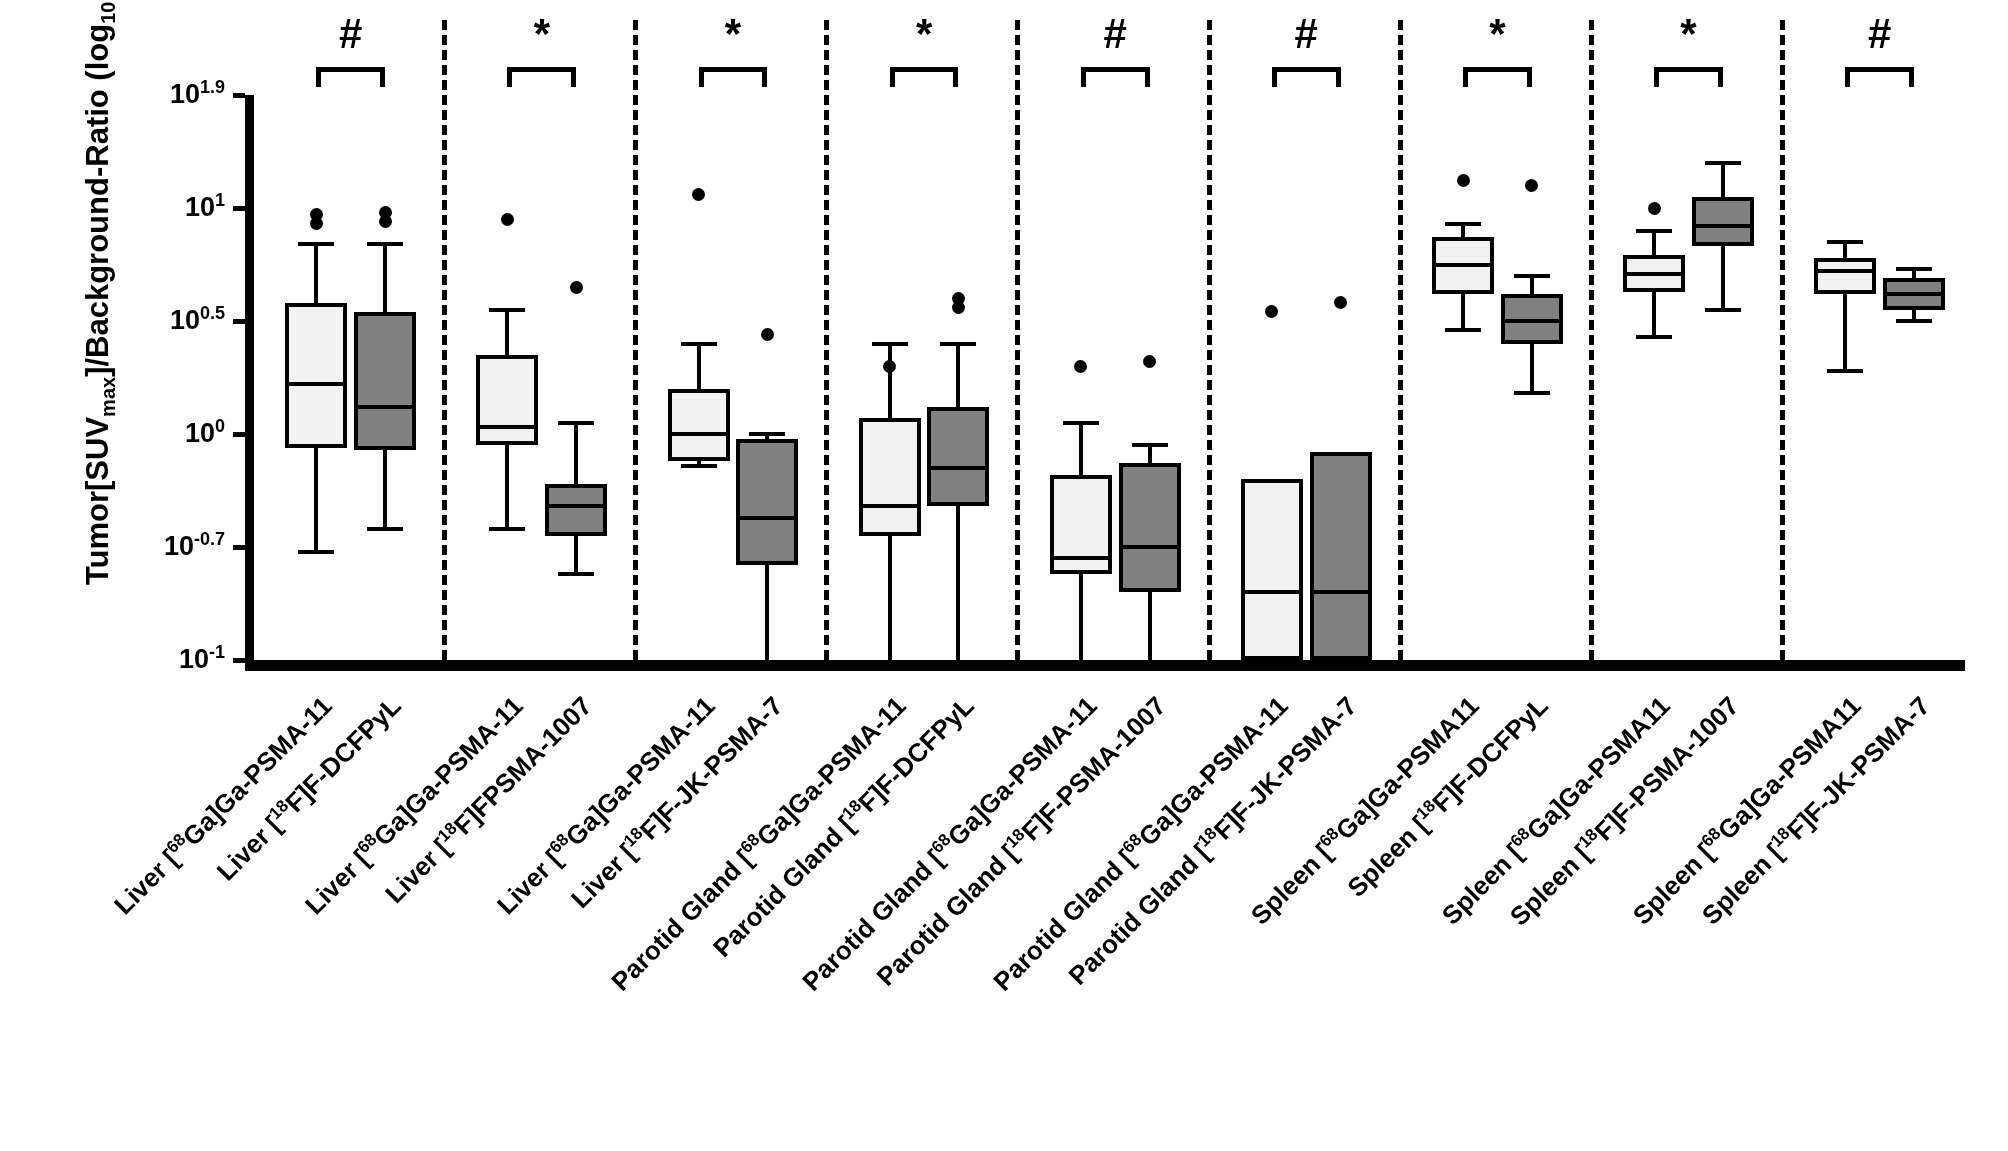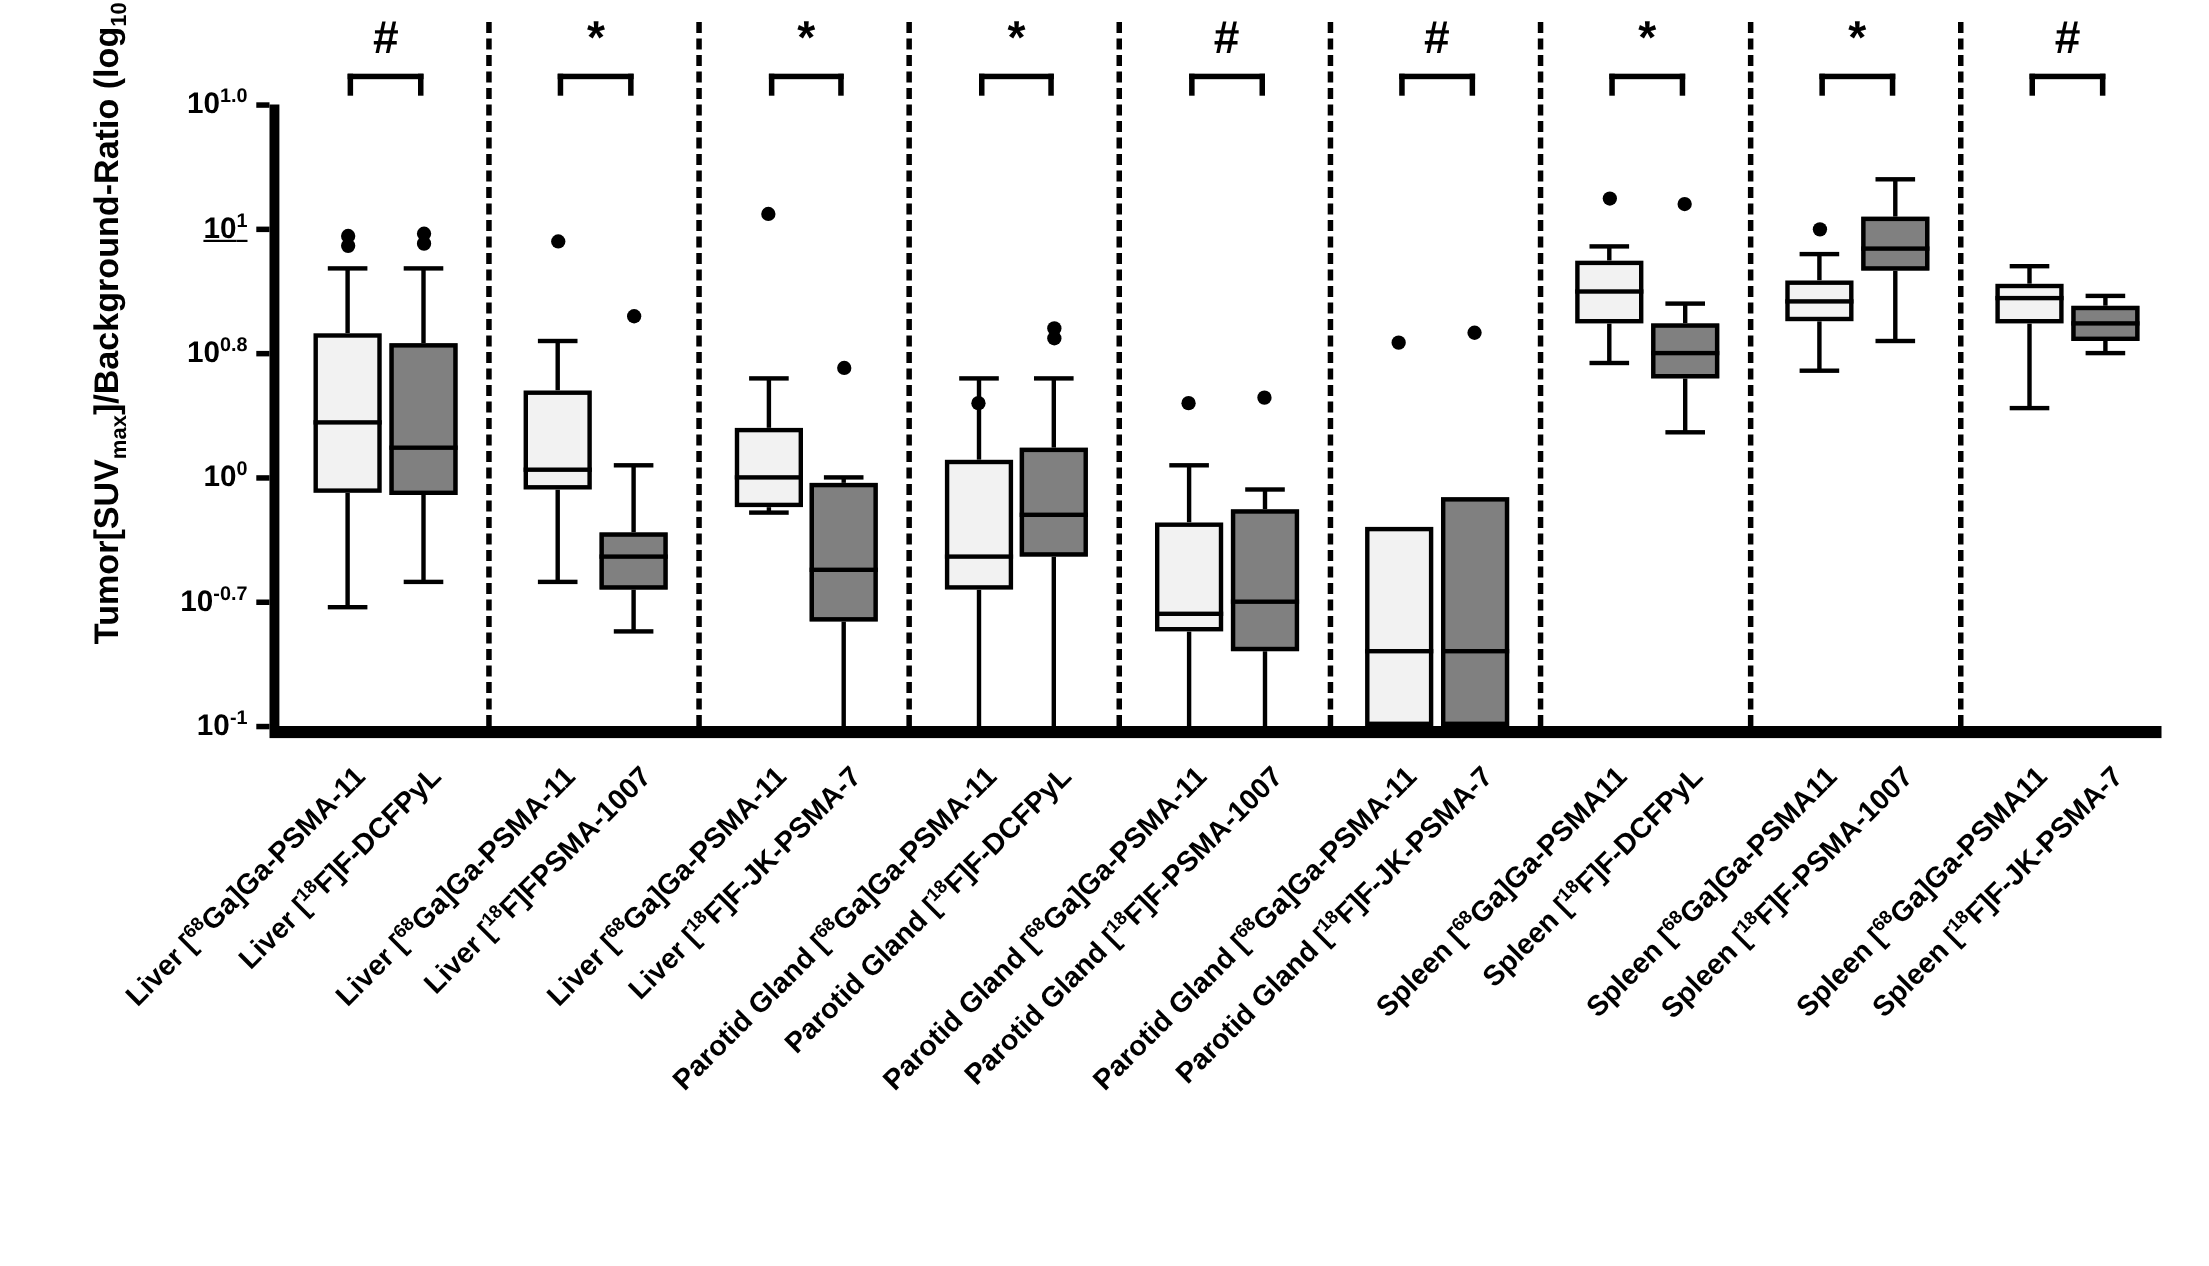--- a/index.html
+++ b/index.html
@@ -108,25 +108,25 @@
 
   <div class="ytitle">
     Tumor[SUV<sub>max</sub>]/Background-Ratio (log<sub>10</sub> scale)
   </div>
 
   <div class="plot" id="plot">
     <div class="axis-y"></div>
     <div class="axis-x"></div>
     <div id="ticks-layer">
         <div class="ytick" style="top: -2px;"></div>
-        <div class="ytick-label" style="right: auto; left: -150px; width: 130px; top: -18px;">10<sup>1.0</sup></div>
+        <div class="ytick-label" style="right: auto; left: -150px; width: 130px; top: -18px;">10<sup>1.9</sup></div>
         <div class="ytick" style="top: 111px;"></div>
-        <div class="ytick-label" style="right: auto; left: -150px; width: 130px; top: 95px; text-decoration: underline;">10<sup>1</sup></div>
+        <div class="ytick-label" style="right: auto; left: -150px; width: 130px; top: 95px;">10<sup>1</sup></div>
         <div class="ytick" style="top: 224px;"></div>
-        <div class="ytick-label" style="right: auto; left: -150px; width: 130px; top: 208px;">10<sup>0.8</sup></div>
+        <div class="ytick-label" style="right: auto; left: -150px; width: 130px; top: 208px;">10<sup>0.5</sup></div>
         <div class="ytick" style="top: 337px;"></div>
         <div class="ytick-label" style="right: auto; left: -150px; width: 130px; top: 321px;">10<sup>0</sup></div>
         <div class="ytick" style="top: 450px;"></div>
         <div class="ytick-label" style="right: auto; left: -150px; width: 130px; top: 434px;">10<sup>-0.7</sup></div>
         <div class="ytick" style="top: 563px;"></div>
         <div class="ytick-label" style="right: auto; left: -150px; width: 130px; top: 547px;">10<sup>-1</sup></div>
       </div>
     <div id="seps-layer">
         <div class="sep" style="left: 197.111px;"></div>
         <div class="sep" style="left: 388.222px;"></div>

